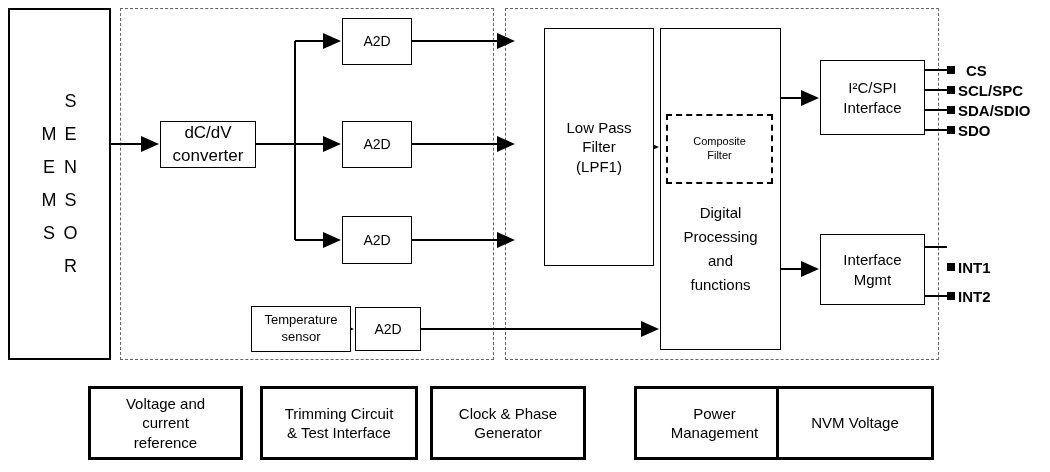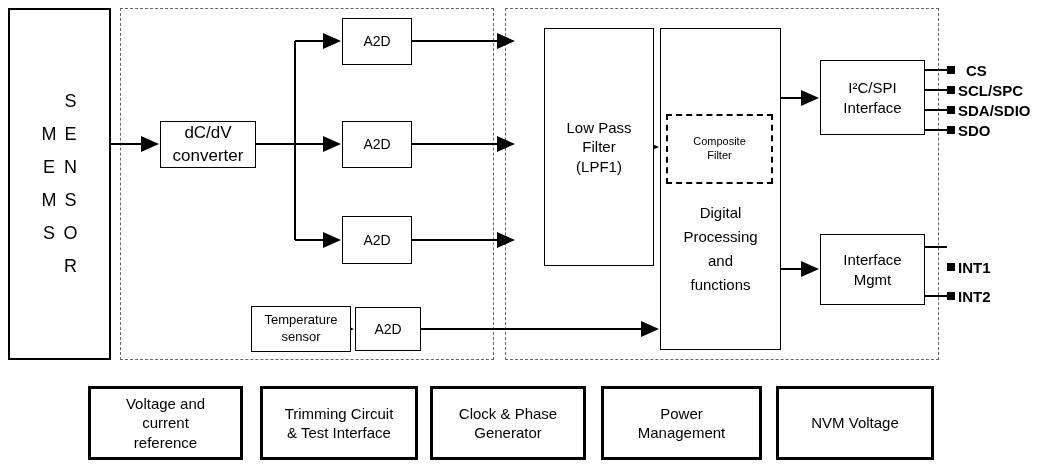--- a/index.html
+++ b/index.html
@@ -125,17 +125,17 @@
     <span>INT2</span>
   </div>
 
   <div class="box thick ml" style="left:88px;top:386px;width:155px;height:74px;">Voltage and
 current
 reference</div>
   <div class="box thick ml" style="left:260px;top:386px;width:158px;height:74px;">Trimming Circuit
 &amp; Test Interface</div>
   <div class="box thick ml" style="left:430px;top:386px;width:156px;height:74px;">Clock &amp; Phase
 Generator</div>
-  <div class="box thick ml" style="left:601px;top:386px;width:161px;height:74px;">Power
+  <div class="box thick ml" style="left:634px;top:386px;width:161px;height:74px;">Power
 Management</div>
   <div class="box thick ml" style="left:776px;top:386px;width:158px;height:74px;">NVM Voltage</div>
 
 </div>
 
 </body></html>

